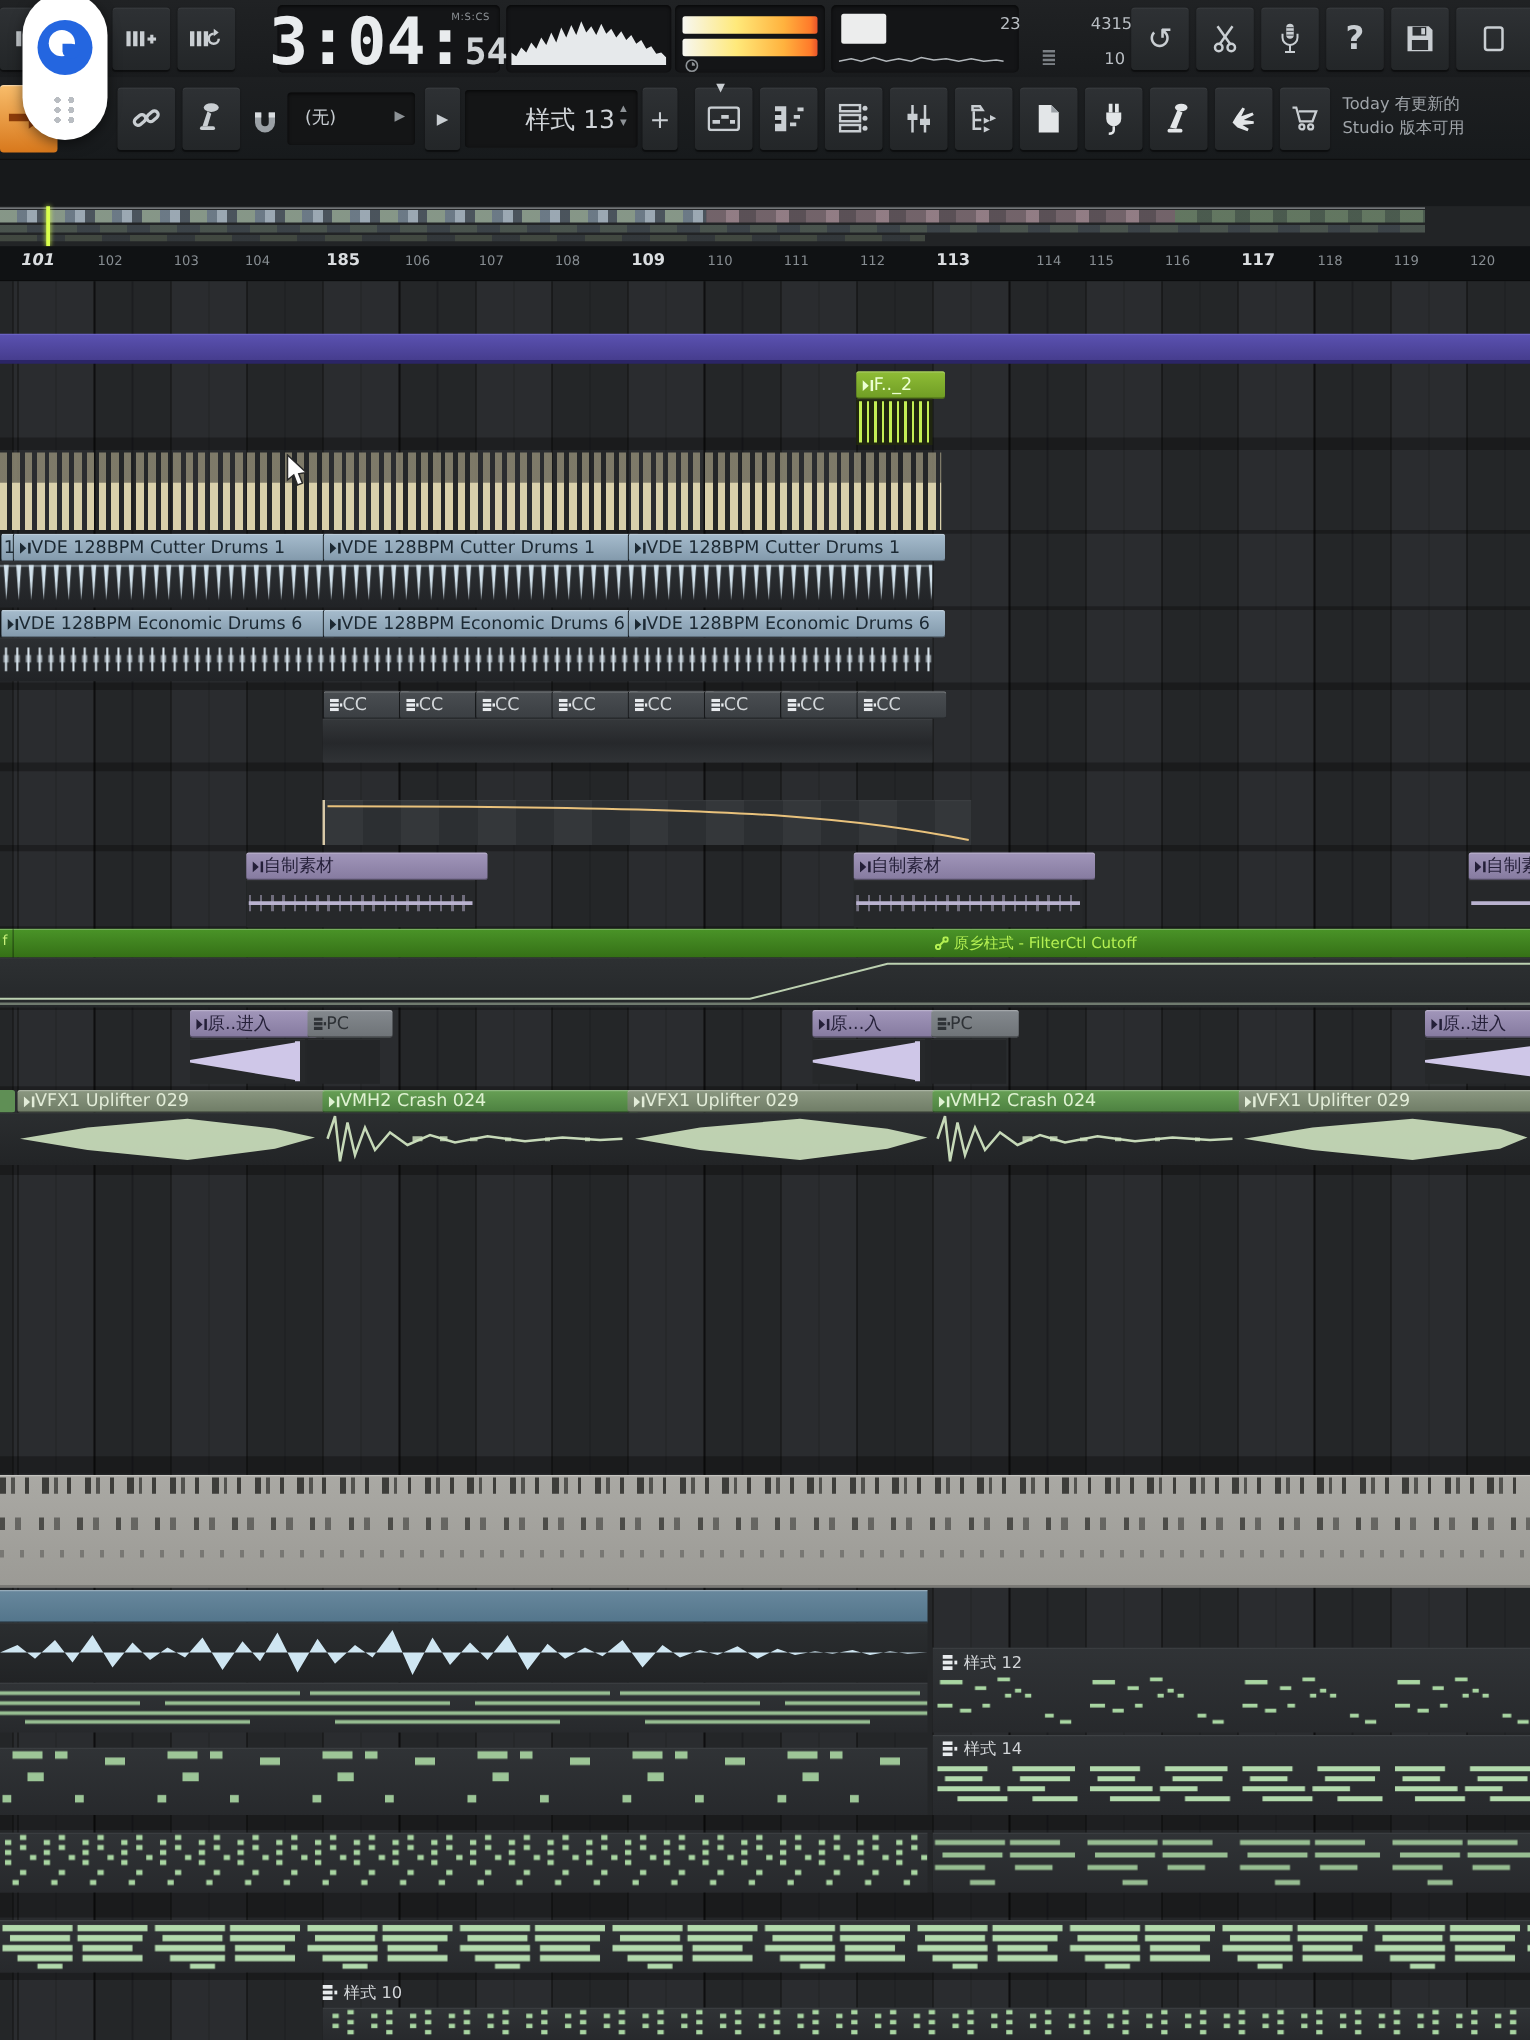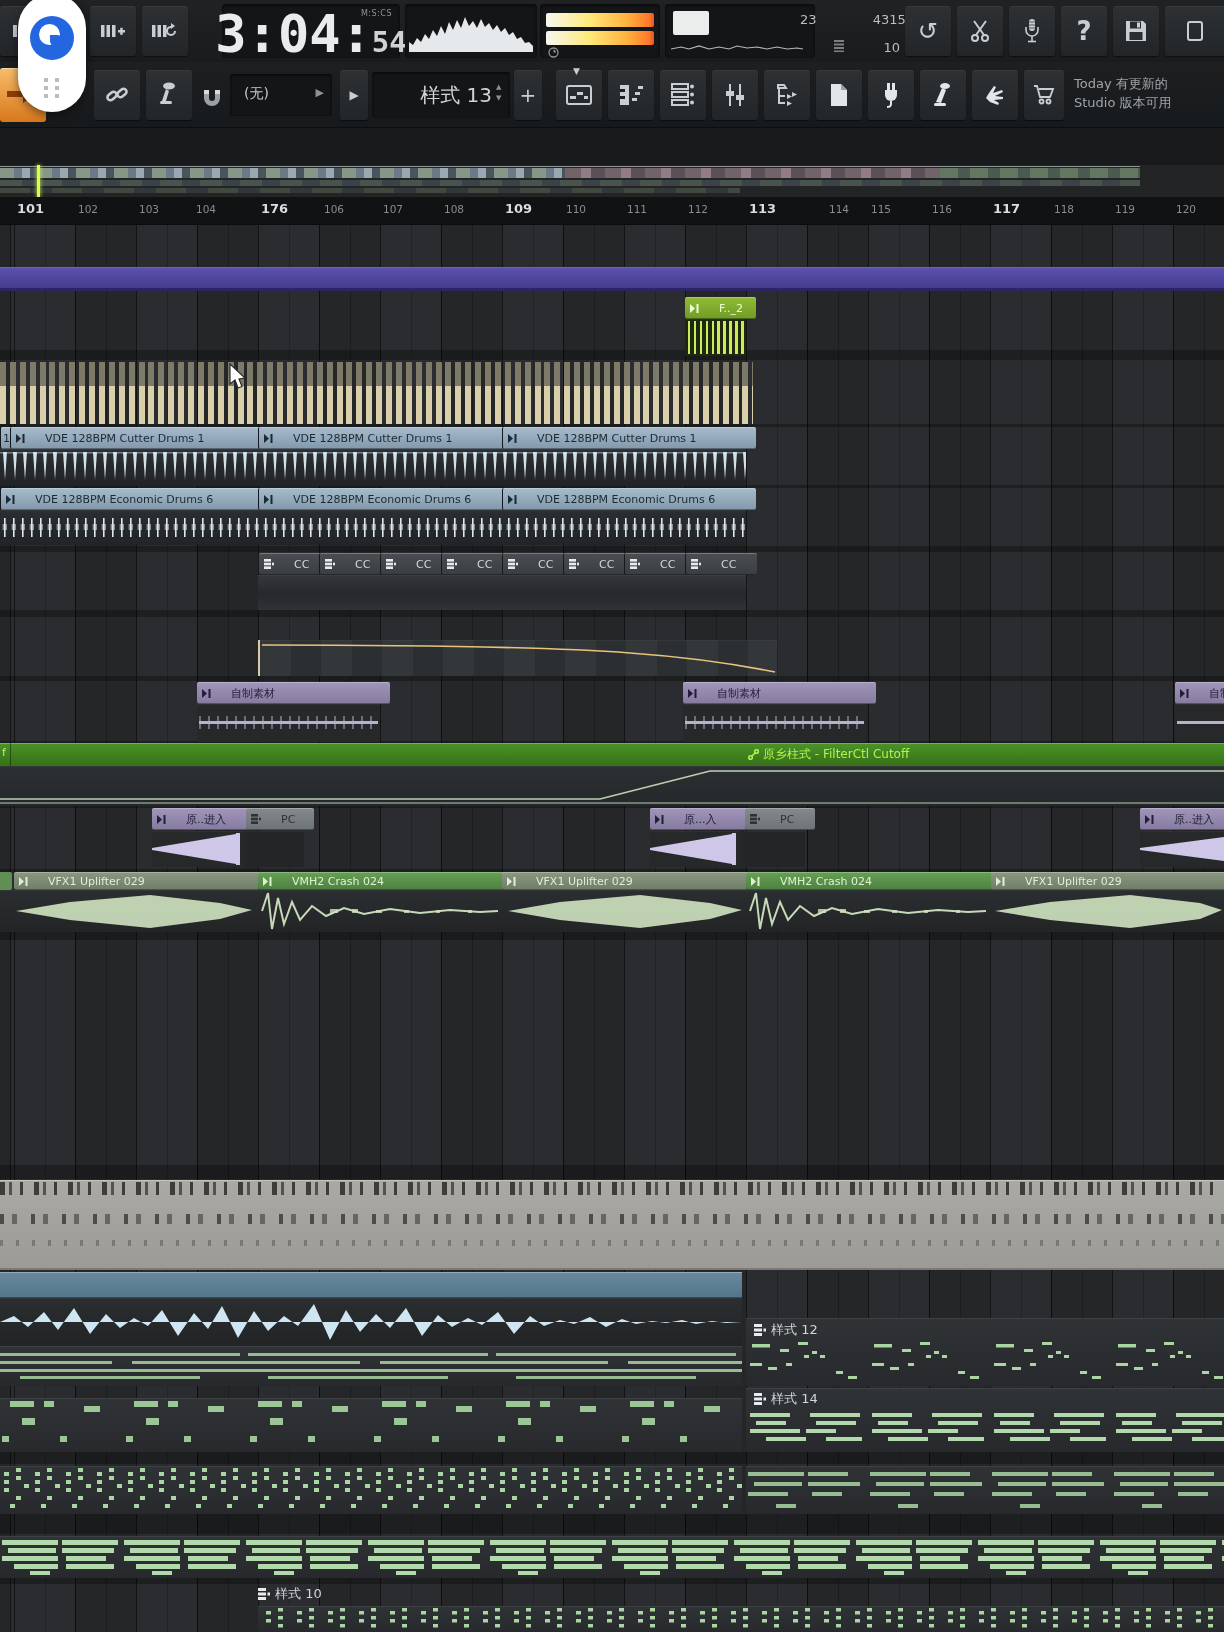--- a/index.html
+++ b/index.html
@@ -31,22 +31,22 @@
   .tick.major{font-size:13px;font-weight:bold;color:#dadde0;top:4px;}
   
   .grid{left:0;top:225px;width:1224px;height:1407px;background-color:#26282b;
     background-image:
       repeating-linear-gradient(90deg,rgba(255,255,255,.02) 0 61px,rgba(0,0,0,.06) 61px 122px),
       repeating-linear-gradient(90deg,rgba(0,0,0,.5) 0 1px,transparent 1px 61px),
       repeating-linear-gradient(90deg,rgba(0,0,0,.22) 0 1px,transparent 1px 30.5px);
     background-position:14px 0;}
   .sep{position:absolute;left:0;width:1224px;background:rgba(0,0,0,.28);}
   
-  .clipH{position:absolute;height:22px;display:flex;align-items:center;gap:20px;padding:0 5px;
-         border-radius:2px;font-size:11px;white-space:nowrap;overflow:hidden;
+  .clipH{position:absolute;height:22px;display:flex;align-items:center;gap:0;padding:0 5px;
+         border-radius:2px;font-size:14px;white-space:nowrap;overflow:hidden;
          box-shadow:inset 0 1px 0 rgba(255,255,255,.25),inset 0 -1px 0 rgba(0,0,0,.35);text-align:right;}
   .body{position:absolute;background:#26282a;box-shadow:inset 0 1px 0 rgba(255,255,255,.04);}
   .steel{background:linear-gradient(#a6bccd,#8299ab);color:#1c2933;border-left:1px solid #12181d;}
   .ccH{background:linear-gradient(#4a4e52,#3a3e42);color:#d3d7da;border-left:1px solid #17191b;}
   .orangeH{background:linear-gradient(#9a6012,#6e430b);color:#ffb03a;border-left:1px solid #2a1c04;}
   .purpleH{background:linear-gradient(#a196ba,#857a9f);color:#241f38;}
   .limeH{background:linear-gradient(#8fbd36,#6f9c24);color:#ecffd2;}
   .pcH{background:linear-gradient(#84898e,#6e7377);color:#2e3236;}
   .oliveH{background:linear-gradient(#8b9881,#6f7c66);color:#e2ecd8;}
   .crashH{background:linear-gradient(#67a055,#4c8040);color:#dff2d2;}
@@ -396,25 +396,25 @@
     <div class="abs" style="left:0;top:1px;width:1140px;height:1px;background:rgba(230,234,236,.55);"></div>
     <div class="abs" style="left:0;top:3px;width:565px;height:10px;background:repeating-linear-gradient(90deg,#9fb3a0 0 14px,#7e8f9e 14px 22px,#b9c9d6 22px 30px,#55606a 30px 38px);opacity:.8;"></div>
     <div class="abs" style="left:565px;top:3px;width:375px;height:10px;background:repeating-linear-gradient(90deg,#8d7880 0 16px,#b79aa4 16px 26px,#6d5f66 26px 40px);opacity:.75;"></div>
     <div class="abs" style="left:940px;top:3px;width:200px;height:10px;background:repeating-linear-gradient(90deg,#7e9a7a 0 18px,#5c7260 18px 30px);opacity:.7;"></div>
     <div class="abs" style="left:0;top:15px;width:1140px;height:6px;background:repeating-linear-gradient(90deg,#5f6d63 0 22px,#49535a 22px 40px);opacity:.65;"></div>
     <div class="abs" style="left:0;top:23px;width:740px;height:5px;background:repeating-linear-gradient(90deg,#566052 0 30px,#3d4448 30px 52px);opacity:.6;"></div>
     <div class="abs" style="left:37px;top:0;width:3px;height:32px;background:#d9ff4d;box-shadow:0 0 4px #d9ff4d;"></div>
   </div>
 
   <div class="abs ruler">
-      <span class="tick major" style="left: 17px;">101</span>
+      <span class="tick major" style="left: 17px; font-style: italic;">101</span>
       <span class="tick" style="left: 78px;">102</span>
       <span class="tick" style="left: 139px; text-align: right;">103</span>
       <span class="tick" style="left: 196px;">104</span>
-      <span class="tick major" style="left: 261px;">176</span>
+      <span class="tick major" style="left: 261px;">185</span>
       <span class="tick" style="left: 324px;">106</span>
       <span class="tick" style="left: 383px;">107</span>
       <span class="tick" style="left: 444px;">108</span>
       <span class="tick major" style="left: 505px;">109</span>
       <span class="tick" style="left: 566px;">110</span>
       <span class="tick" style="left: 627px;">111</span>
       <span class="tick" style="left: 688px;">112</span>
       <span class="tick major" style="left: 749px;">113</span>
       <span class="tick" style="left: 829px;">114</span>
       <span class="tick" style="left: 871px;">115</span>

